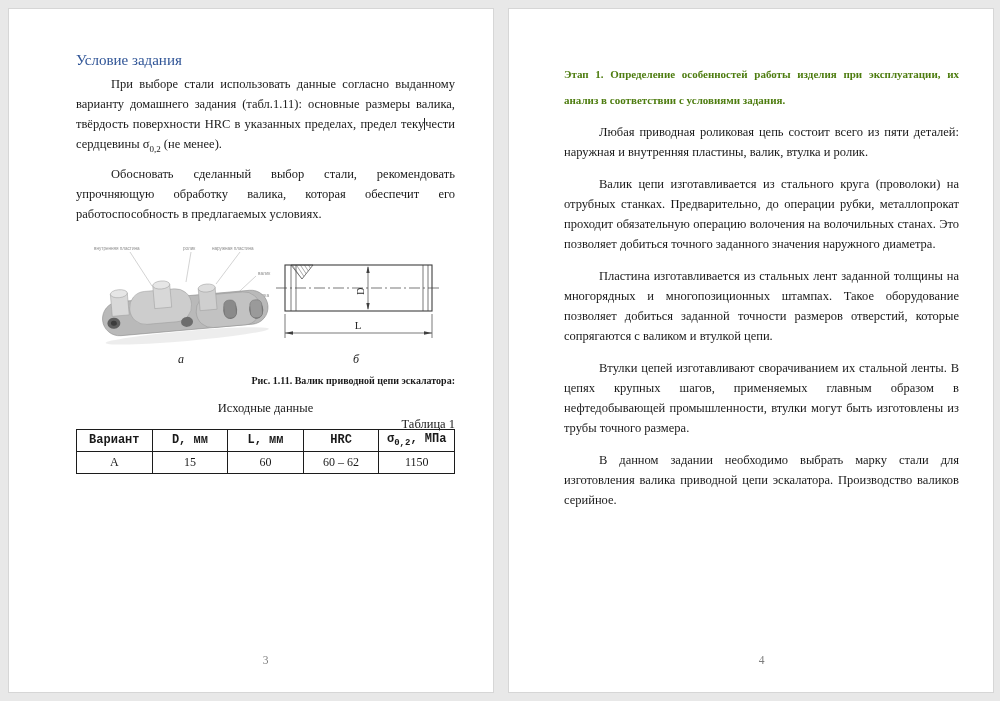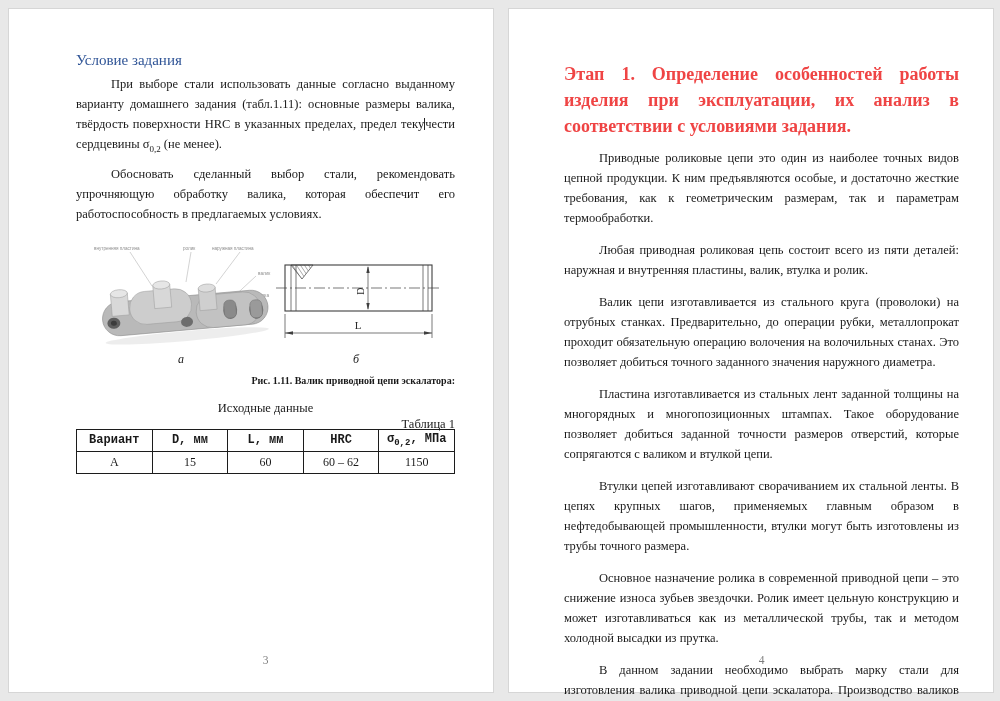--- a/index.html
+++ b/index.html
@@ -19,21 +19,21 @@
     flex:0 0 auto;
   }
   .page-inner-left  { padding:40px 38px 0 67px; }
   .page-inner-right { padding:52px 34px 0 55px; }
 
   .h-left {
     color:#2F5496; font-weight:normal; font-size:15px; line-height:22px;
     margin:0 0 3px 0;
   }
   .h-right {
-    color:#ef4444; font-weight:bold; font-size:18px; line-height:26px;
+    color:#4d7c0f; font-weight:bold; font-size:11px; line-height:26px;
     text-align:justify; margin:0 0 9px 0;
   }
   p.body {
     font-size:12.5px; line-height:20px; text-align:justify;
     text-indent:35px;
   }
   .pg-left p.body  { margin:0 0 5px 0; }
   .pg-right p.body { margin:0 0 12px 0; }
   p.body b { font-weight:bold; }
   sub.s { font-size:9px; }
@@ -206,24 +206,22 @@
         </tr>
       </tbody>
         </table>
     </div>
     <div class="page-number pn-left">3</div>
   </div>
 
   <div class="page pg-right">
     <div class="page-inner-right">
       <h1 class="h-right">Этап 1. Определение особенностей работы изделия при эксплуатации, их анализ в соответствии с условиями задания.</h1>
-      <p class="body">Приводные роликовые цепи это один из наиболее точных видов цепной продукции. К ним предъявляются особые, и достаточно жесткие требования, как к геометрическим размерам, так и параметрам термообработки.</p>
       <p class="body">Любая приводная роликовая цепь состоит всего из пяти деталей: наружная и внутренняя пластины, валик, втулка и ролик.</p>
       <p class="body">Валик цепи изготавливается из стального круга (проволоки) на отрубных станках. Предварительно, до операции рубки, металлопрокат проходит обязательную операцию волочения на волочильных станах. Это позволяет добиться точного заданного значения наружного диаметра.</p>
       <p class="body">Пластина изготавливается из стальных лент заданной толщины на многорядных и многопозиционных штампах. Такое оборудование позволяет добиться заданной точности размеров отверстий, которые сопрягаются с валиком и втулкой цепи.</p>
       <p class="body">Втулки цепей изготавливают сворачиванием их стальной ленты. В цепях крупных шагов, применяемых главным образом в нефтедобывающей промышленности, втулки могут быть изготовлены из трубы точного размера.</p>
-      <p class="body">Основное назначение ролика в современной приводной цепи – это снижение износа зубьев звездочки. Ролик имеет цельную конструкцию и может изготавливаться как из металлической трубы, так и методом холодной высадки из прутка.</p>
       <p class="body">В данном задании необходимо выбрать марку стали для изготовления валика приводной цепи эскалатора. Производство валиков серийное.</p>
     </div>
     <div class="page-number pn-right">4</div>
   </div>
 
 </div>
 
 </body></html>

